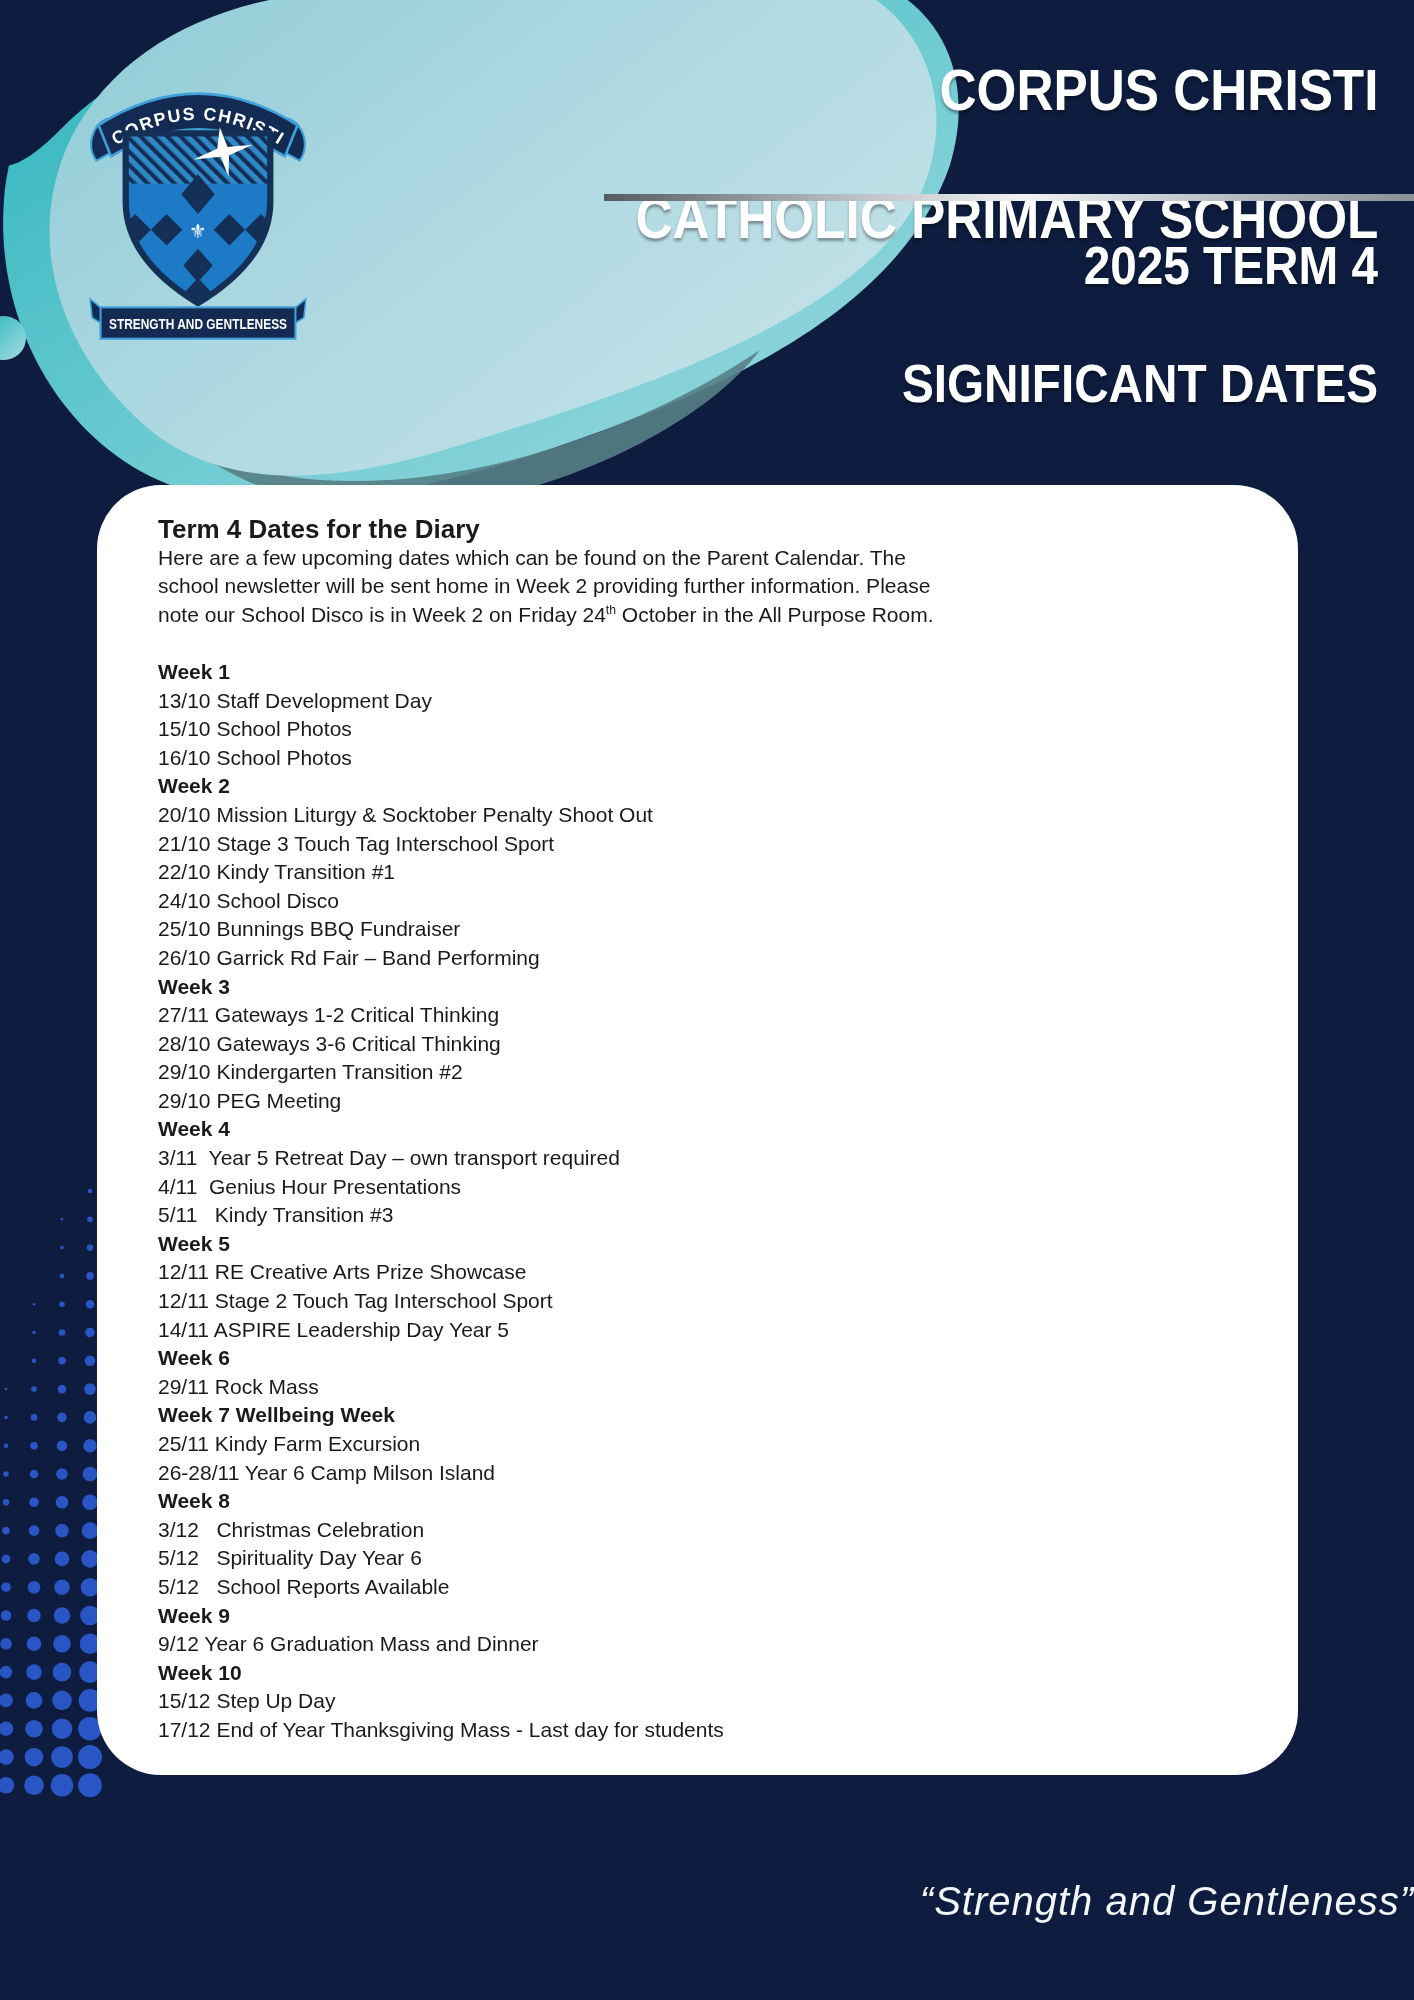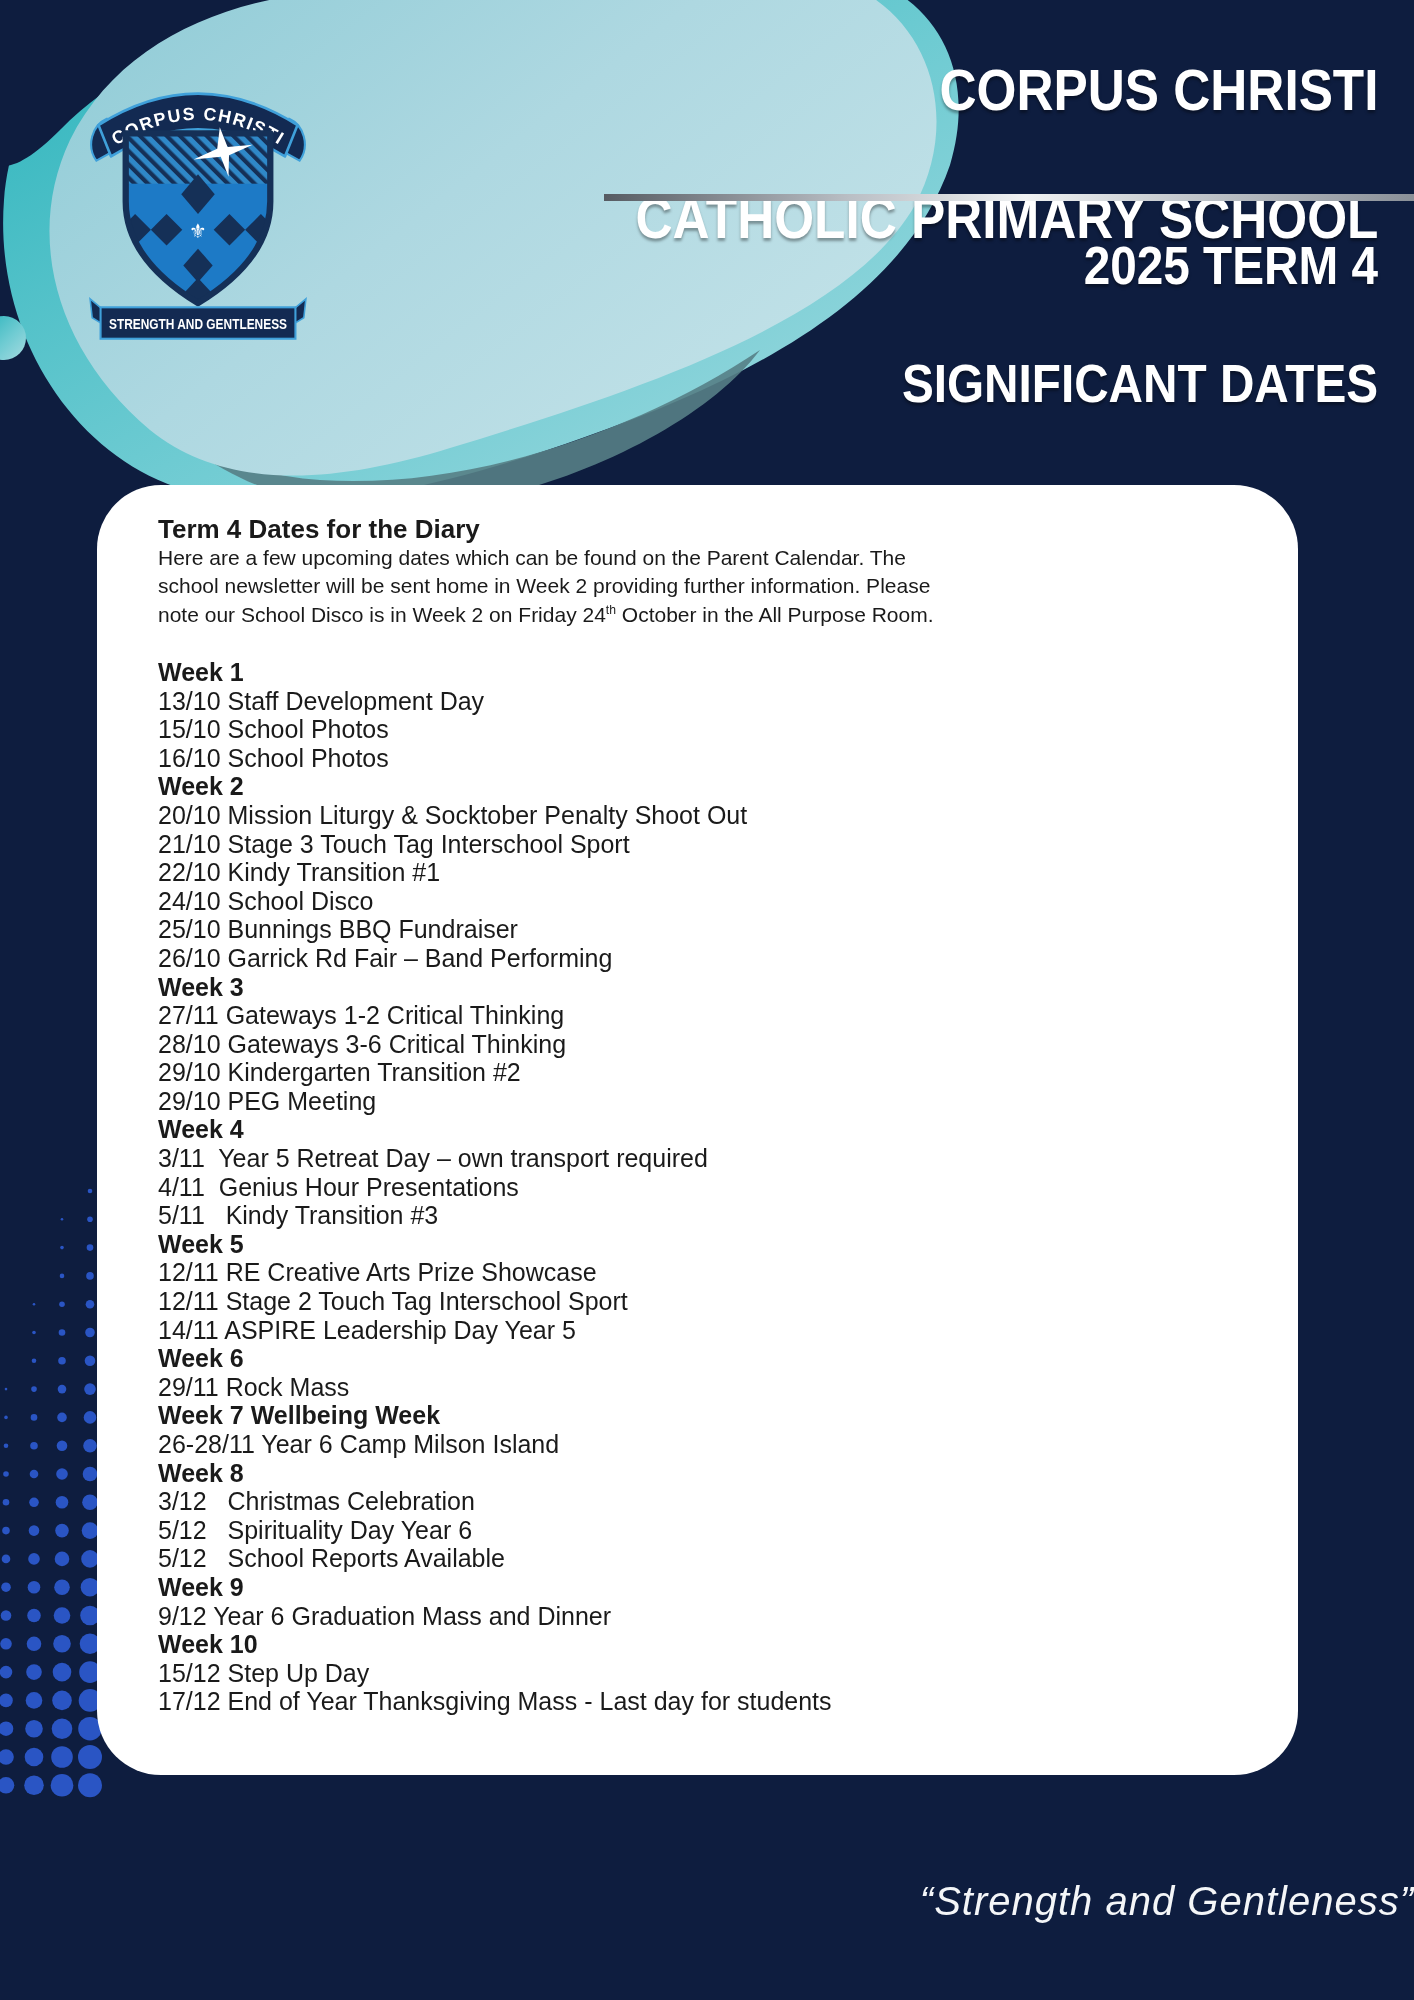--- a/index.html
+++ b/index.html
@@ -34,21 +34,21 @@
   
   .card{
     position:absolute;left:97px;top:485px;width:1201px;height:1290px;
     background:#ffffff;border-radius:64px;box-sizing:border-box;
     padding:30px 16px 0 61px;color:#1a1a1a;
   }
   .card-title{font-size:26px;font-weight:700;line-height:28.6px;}
   .intro-line{font-size:21px;line-height:28.6px;white-space:pre;}
   .intro-line sup{font-size:0.58em;vertical-align:super;line-height:0;}
   .spacer-line{height:28.6px;}
-  .sched-line{font-size:25px;line-height:28.6px;white-space:pre;}
+  .sched-line{font-size:21px;line-height:28.6px;white-space:pre;}
   .sched-line.bold{font-weight:700;}
   
   .footer-quote{
     position:absolute;left:46px;right:0;top:1879px;text-align:right;
     color:#f4f6f8;font-size:40px;font-style:italic;letter-spacing:1px;
   }
 </style>
 </head>
 <body>
 
@@ -230,20 +230,21 @@
       <div class="sched-line">3/11  Year 5 Retreat Day – own transport required</div>
       <div class="sched-line">4/11  Genius Hour Presentations</div>
       <div class="sched-line">5/11   Kindy Transition #3</div>
       <div class="sched-line bold">Week 5</div>
       <div class="sched-line">12/11 RE Creative Arts Prize Showcase</div>
       <div class="sched-line">12/11 Stage 2 Touch Tag Interschool Sport</div>
       <div class="sched-line">14/11 ASPIRE Leadership Day Year 5</div>
       <div class="sched-line bold">Week 6</div>
       <div class="sched-line">29/11 Rock Mass</div>
       <div class="sched-line bold">Week 7 Wellbeing Week</div>
+      <div class="sched-line">25/11 Kindy Farm Excursion</div>
       <div class="sched-line">26-28/11 Year 6 Camp Milson Island</div>
       <div class="sched-line bold">Week 8</div>
       <div class="sched-line">3/12   Christmas Celebration</div>
       <div class="sched-line">5/12   Spirituality Day Year 6</div>
       <div class="sched-line">5/12   School Reports Available</div>
       <div class="sched-line bold">Week 9</div>
       <div class="sched-line">9/12 Year 6 Graduation Mass and Dinner</div>
       <div class="sched-line bold">Week 10</div>
       <div class="sched-line">15/12 Step Up Day</div>
       <div class="sched-line">17/12 End of Year Thanksgiving Mass - Last day for students</div>

